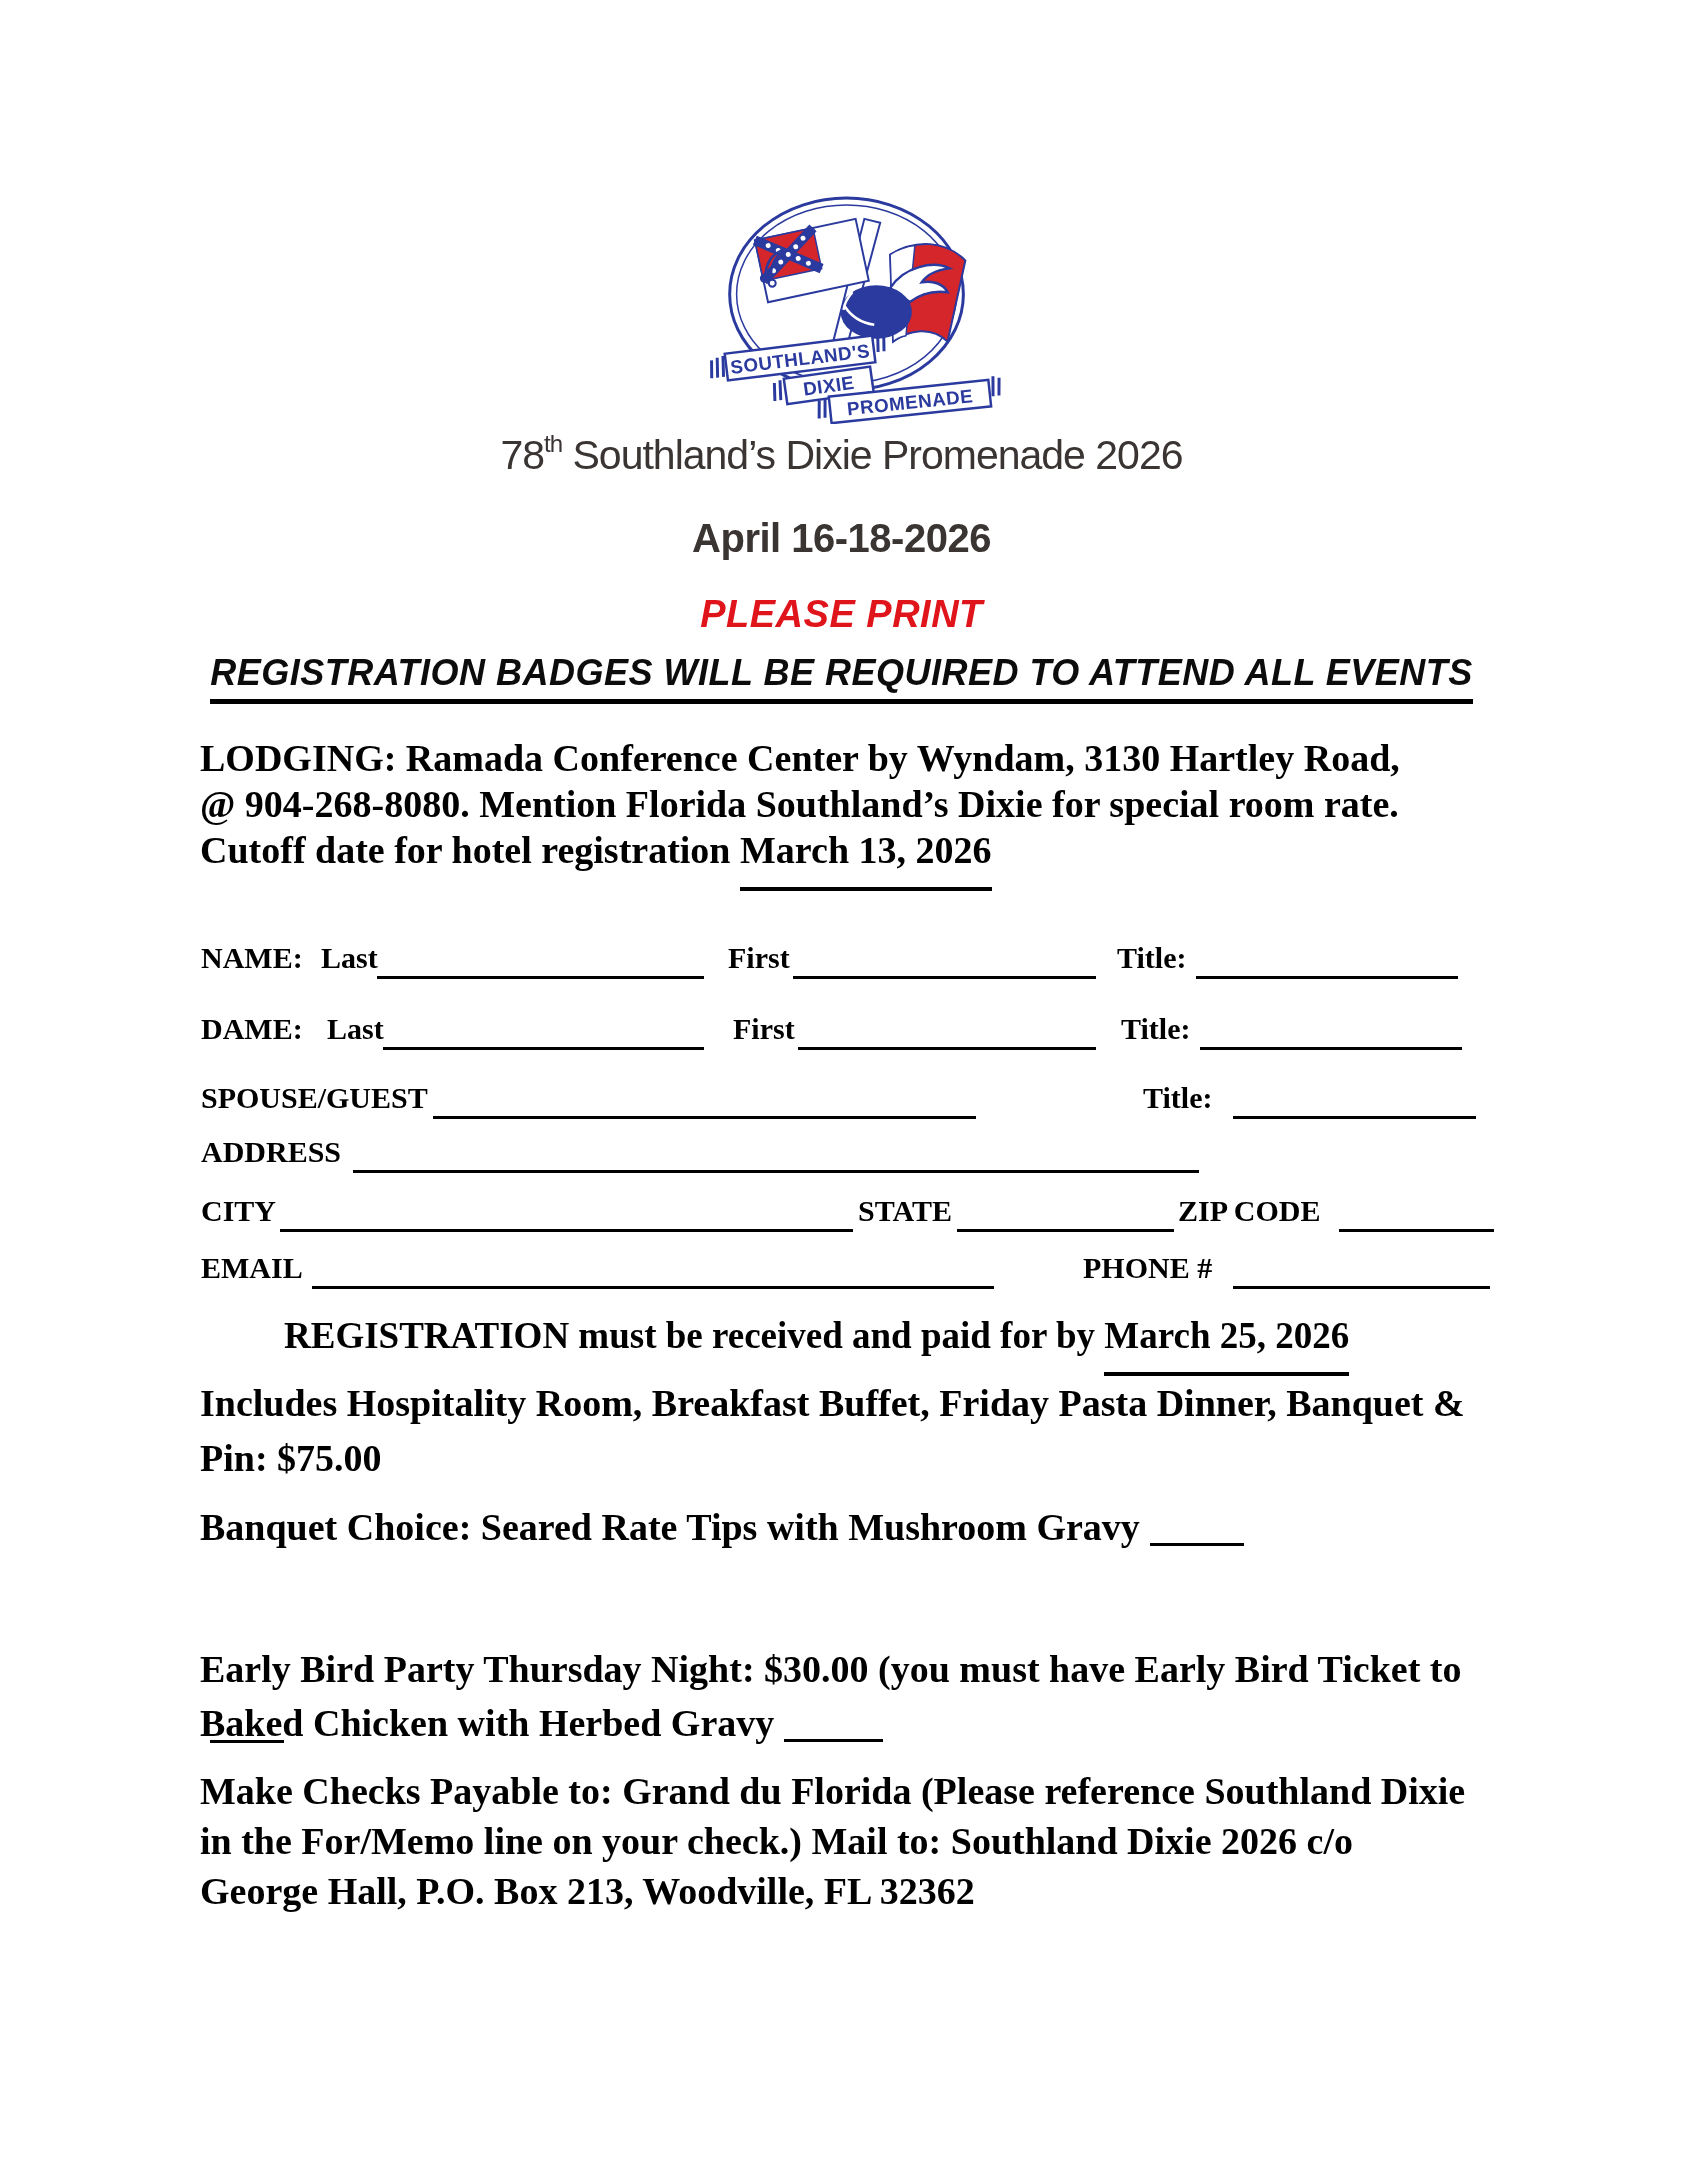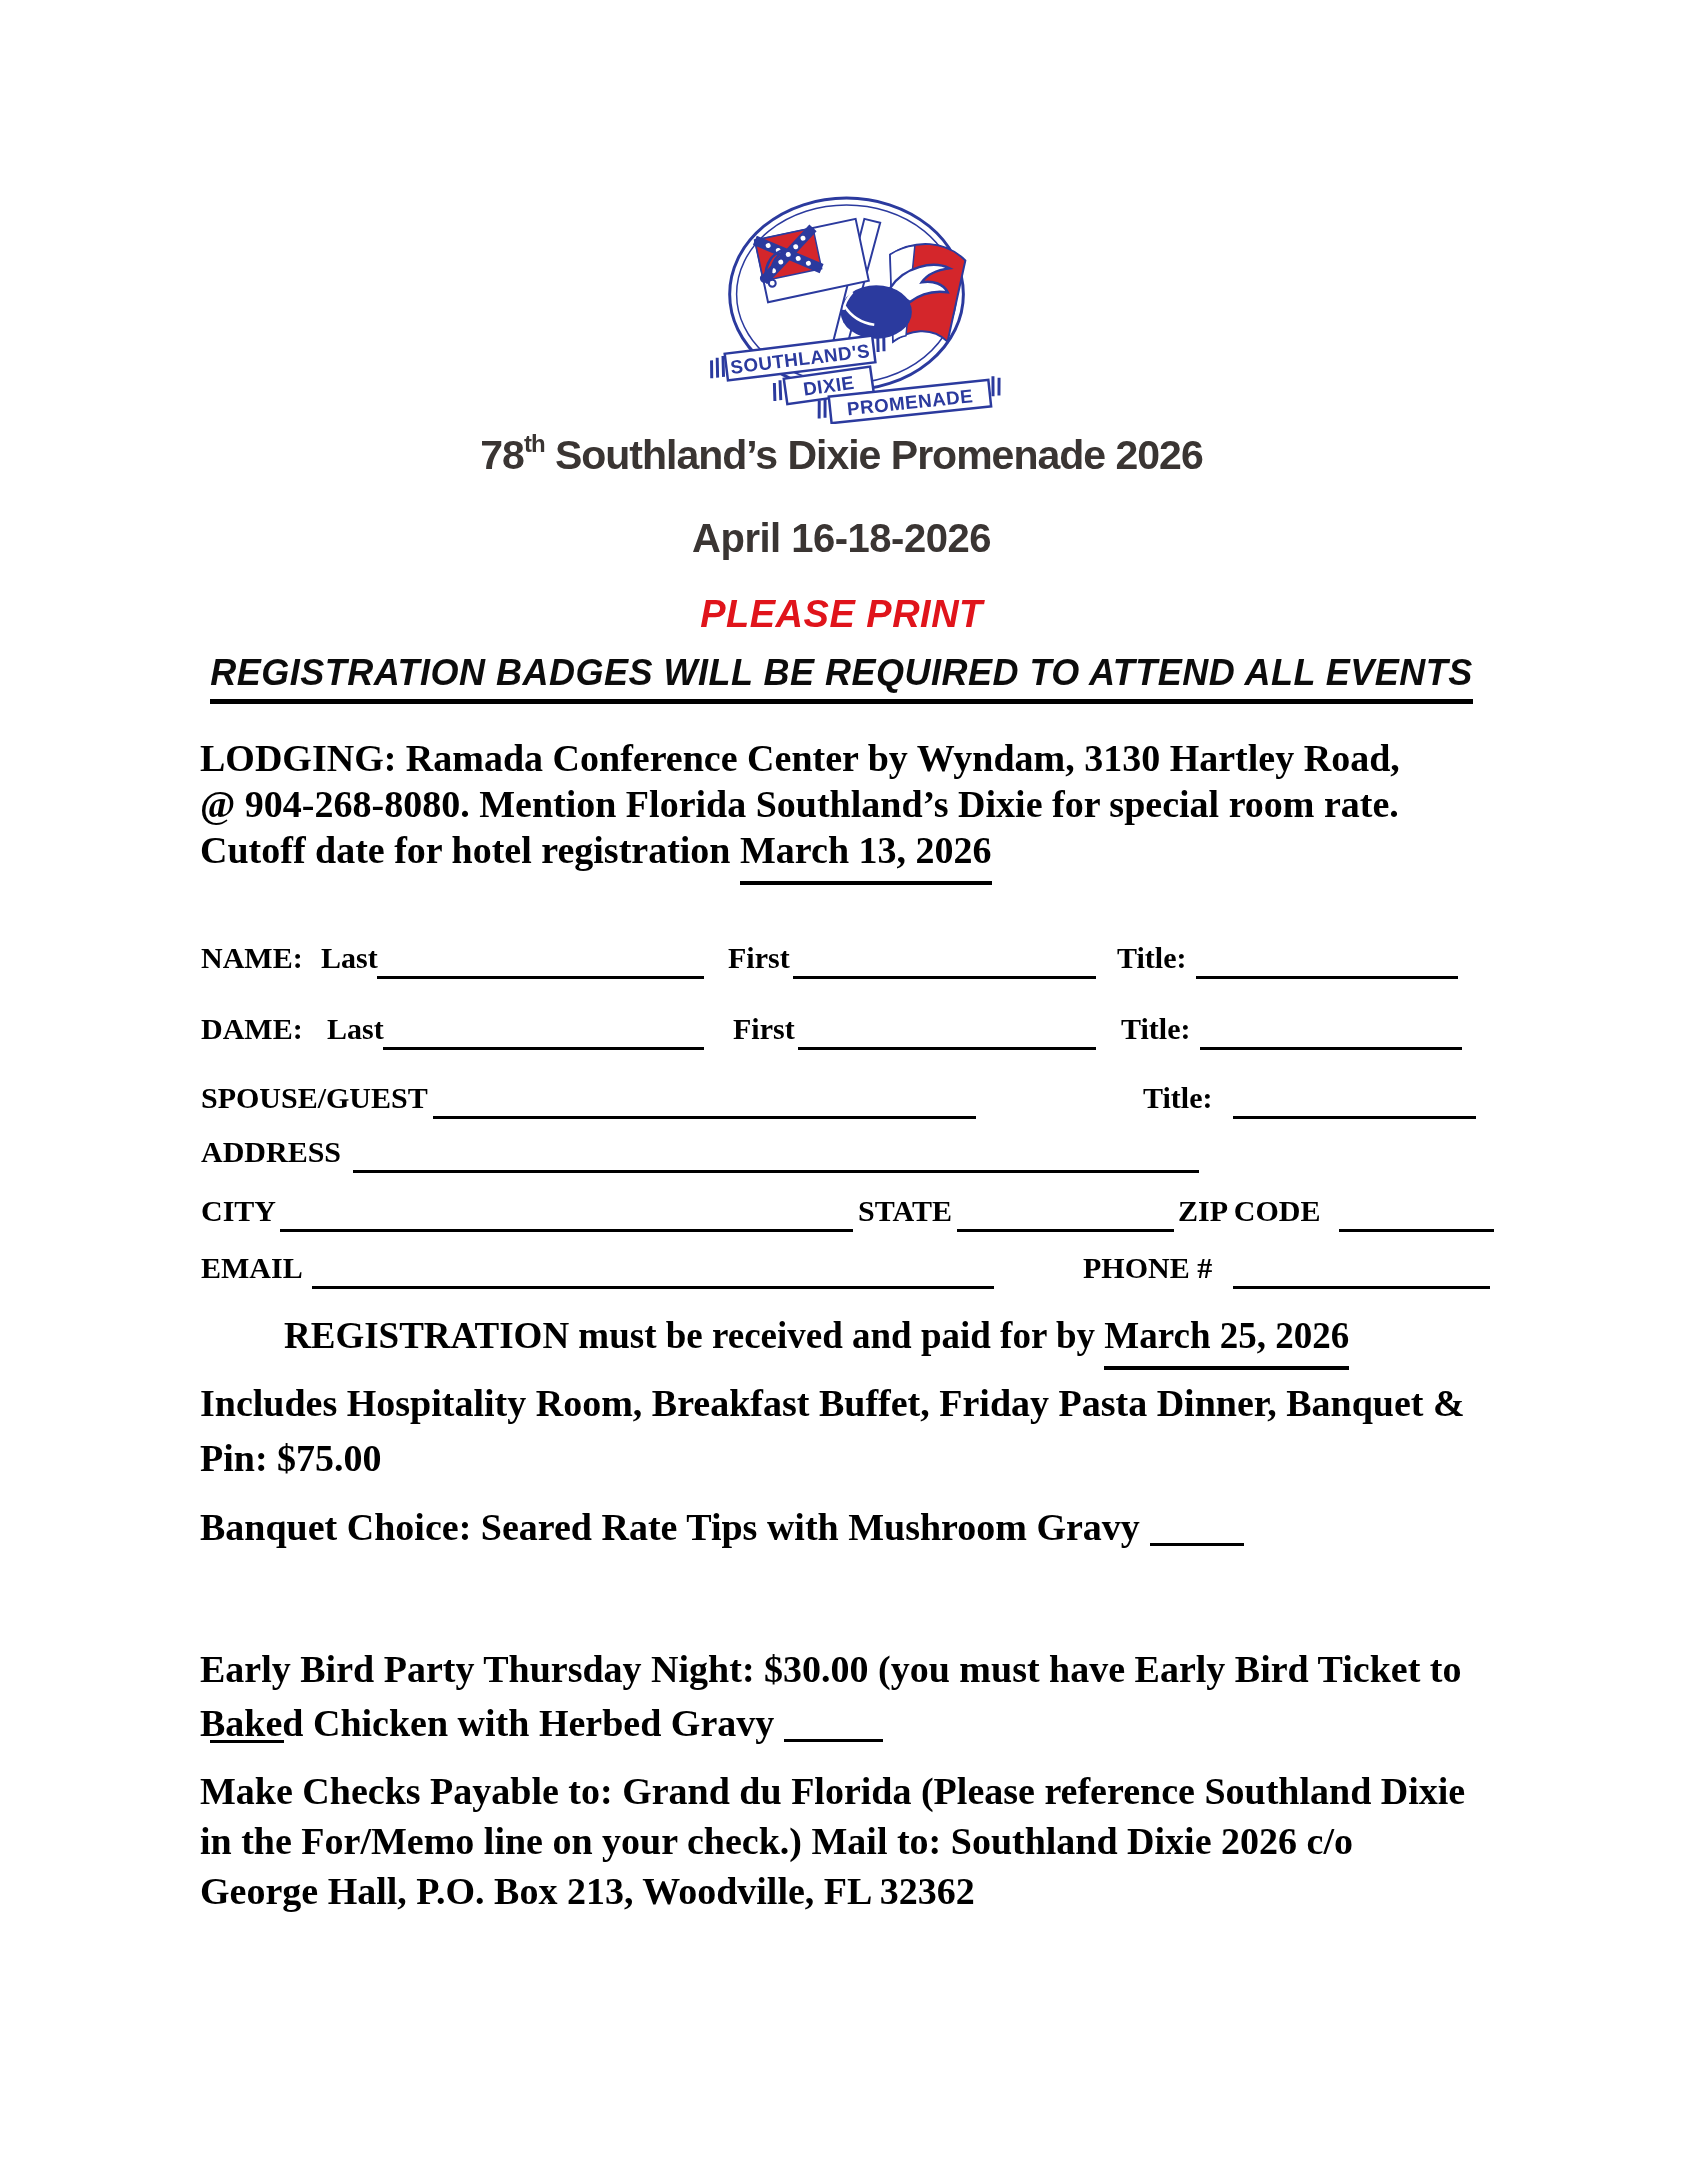--- a/index.html
+++ b/index.html
@@ -11,21 +11,21 @@
     background: #ffffff;
     color: #000;
     font-family: "Liberation Serif", serif;
     overflow: hidden;
   }
   
   .center { position: absolute; left: 0; width: 100%; text-align: center; white-space: nowrap; }
   .title-line {
     top: 432px;
     font-family: "Liberation Sans", sans-serif;
-    font-weight: bold;
+    font-weight: normal;
     font-size: 41px;
     letter-spacing: -1px;
     color: #3a3533;
   }
   .title-line sup { font-size: 24px; position: relative; top: -2px; }
   .date-line {
     top: 516px;
     font-family: "Liberation Sans", sans-serif;
     font-weight: bold;
     font-size: 40px;
@@ -62,21 +62,21 @@
     white-space: nowrap;
   }
   #lodging { top: 735px; }
   #registration-line { left: 284px; top: 1313px; font-size: 37px; }
   #includes { top: 1376px; line-height: 55px; }
   #banquet-beef { top: 1504px; }
   #banquet-chicken { top: 1653px; margin-top: 47px; }
   #earlybird { top: 1642px; line-height: 55px; }
   #checks { top: 1766px; line-height: 50px; }
 
-  .u-date { border-bottom: 4px solid #000; padding-bottom: 10px; }
+  .u-date { border-bottom: 4px solid #000; padding-bottom: 16px; }
 
   .iblank {
     display: inline-block;
     border-bottom: 3px solid #000;
     height: 1em;
     vertical-align: -6px;
     margin-left: 10px;
   }
   .w95  { width: 94px; }
   .w100 { width: 99px; }

